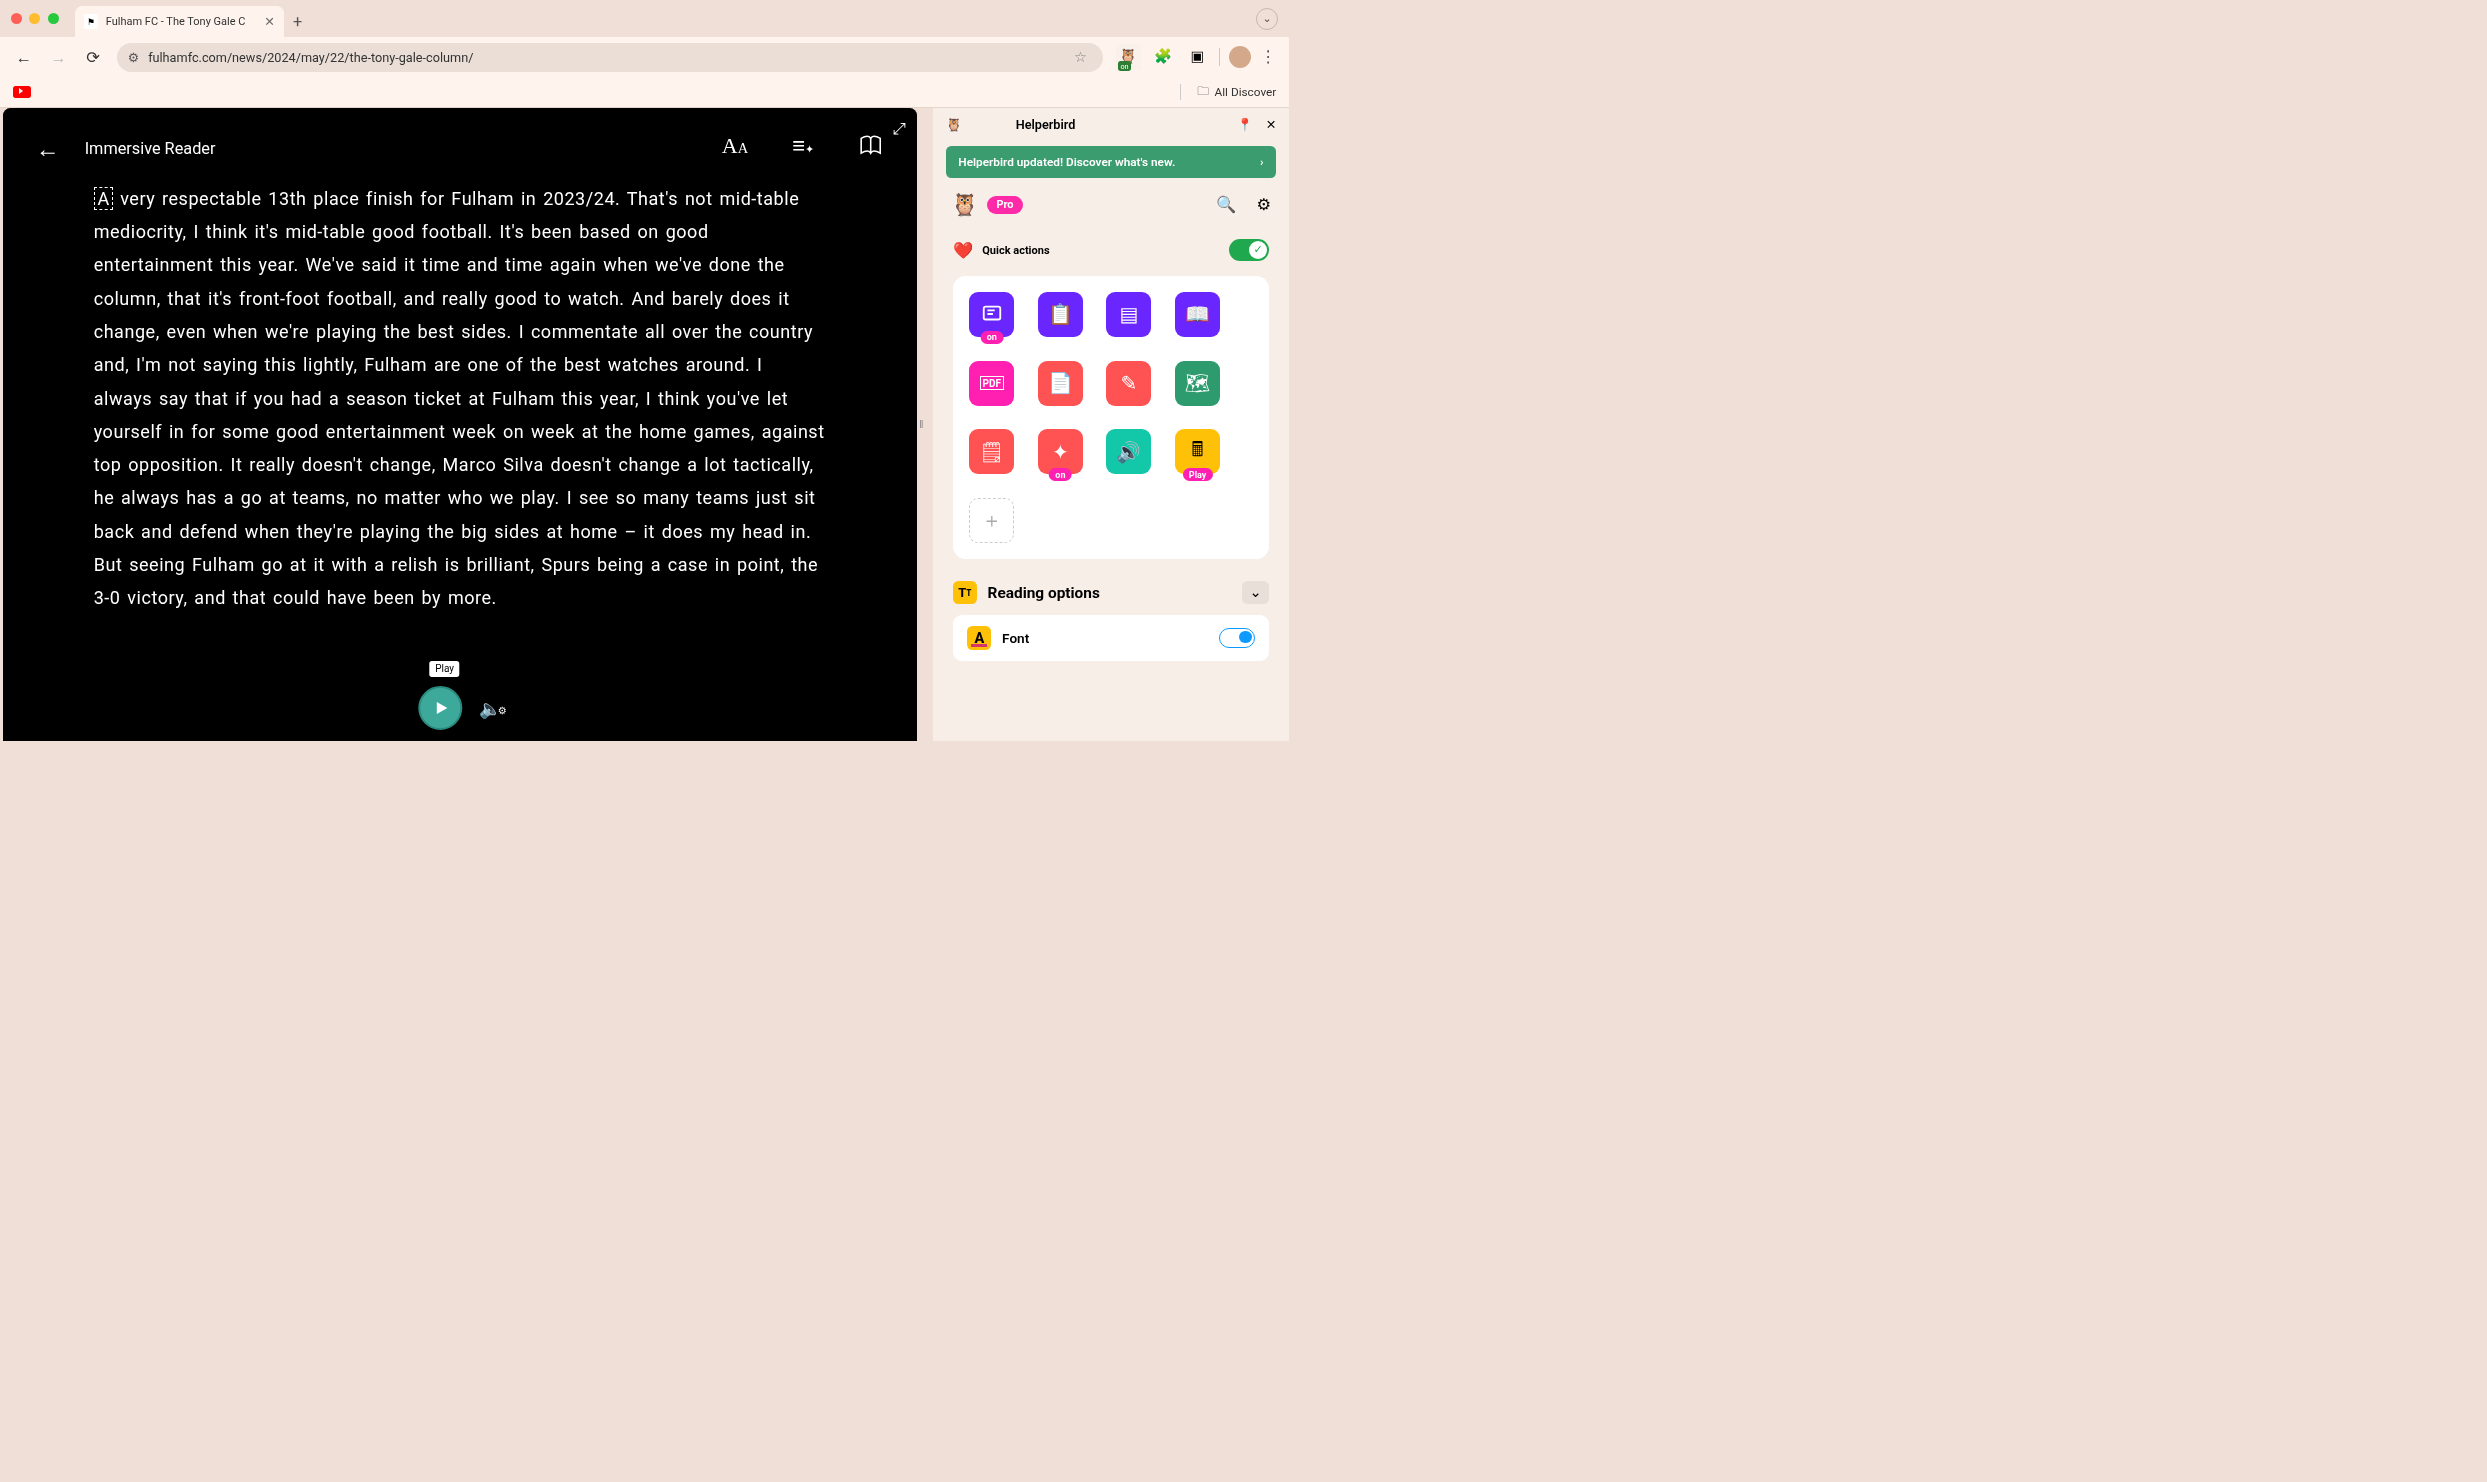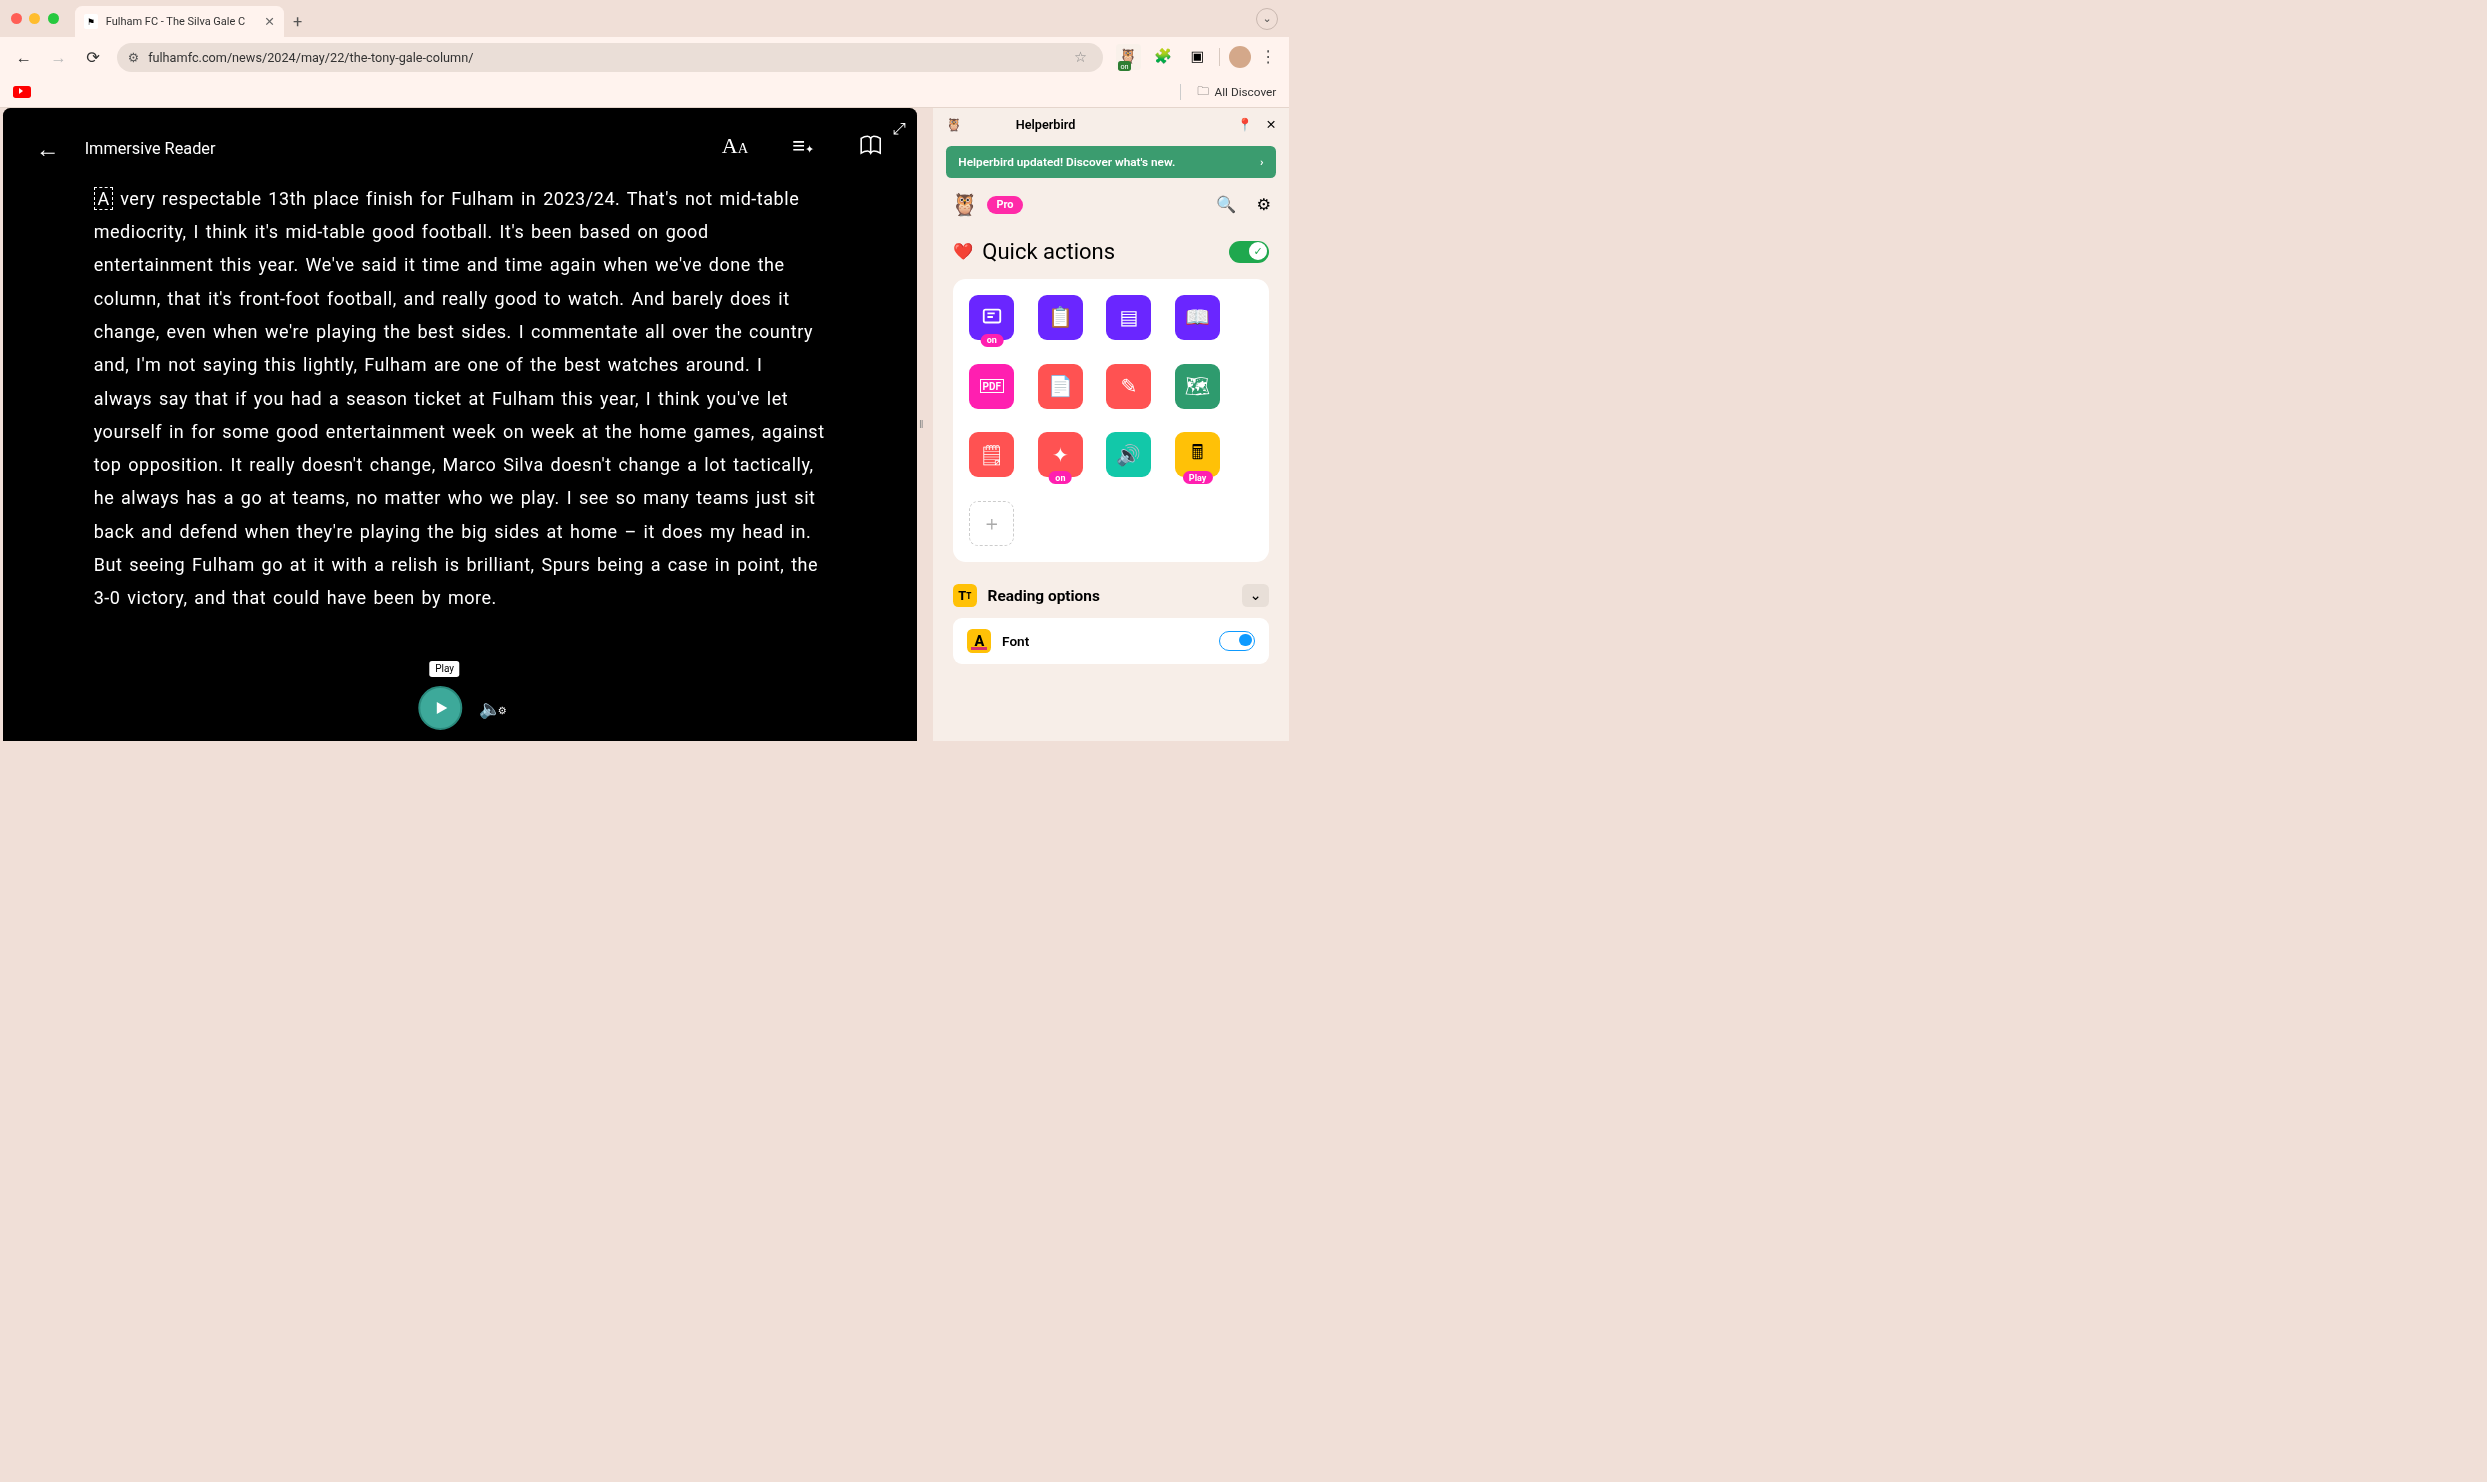--- a/index.html
+++ b/index.html
@@ -65,21 +65,21 @@
 .panel-title-text { font-size: 12.7px; font-weight: 600; margin-left: 43px; }
 .panel-title-actions { margin-left: auto; display: flex; gap: 12.7px; font-size: 12.7px; cursor: pointer; }
 .banner { margin: 5.4px 12.7px; background: #3b9c6f; color: #fff; font-size: 11.8px; font-weight: 600; padding: 9px 12.7px; border-radius: 5.4px; display: flex; align-items: center; cursor: pointer; }
 .banner .chev { margin-left: auto; }
 .panel-bar { display: flex; align-items: center; padding: 9px 18px; gap: 9px; }
 .owl { font-size: 22px; }
 .pro-badge { background: #ff2aa8; color: #fff; font-size: 11px; font-weight: 700; padding: 2.7px 9px; border-radius: 9px; }
 .panel-bar-actions { margin-left: auto; display: flex; gap: 20px; font-size: 16.3px; cursor: pointer; }
 .section-head { display: flex; align-items: center; padding: 12.7px 20px 7.3px 20px; gap: 9px; }
 .section-head .heart { font-size: 16.3px; }
-.section-head .label { font-size: 22px; font-weight: 400; }
+.section-head .label { font-size: 11px; font-weight: 700; }
 .toggle { margin-left: auto; width: 40px; height: 22px; background: #1fa84e; border-radius: 11px; position: relative; cursor: pointer; }
 .toggle::after { content: "✓"; position: absolute; right: 1.8px; top: 1.8px; width: 18px; height: 18px; background: #fff; border-radius: 50%; color: #1fa84e; font-size: 11px; display: flex; align-items: center; justify-content: center; }
 .card { background: #fff; margin: 7.3px 20px; border-radius: 12.7px; padding: 16.3px; }
 .qa-grid { display: grid; grid-template-columns: repeat(4, 45px); gap: 23.6px 23.6px; }
 .qa { width: 45px; height: 45px; border-radius: 9px; display: flex; align-items: center; justify-content: center; cursor: pointer; position: relative; color: #fff; font-size: 20px; }
 .qa .badge2 { position: absolute; bottom: -7.3px; left: 50%; transform: translateX(-50%); font-size: 9px; font-weight: 700; padding: 1.8px 6.3px; border-radius: 7.3px; color: #fff; }
 .qa.violet { background: #6a26ff; }
 .qa.magenta { background: #ff1fb0; }
 .qa.red { background: #ff5252; }
 .qa.green { background: #2e9b6e; }
@@ -103,21 +103,21 @@
 <body>
 
 <div class="titlebar">
   <div class="traffic-lights">
     <div class="tl red"></div>
     <div class="tl yellow"></div>
     <div class="tl green"></div>
   </div>
   <div class="tab">
     <div class="favicon">⚑</div>
-    <div class="title">Fulham FC - The Silva Gale C</div>
+    <div class="title">Fulham FC - The Tony Gale C</div>
     <div class="close">✕</div>
   </div>
   <div class="newtab">+</div>
   <div class="titlebar-right">
     <div class="chevron-down-pill">⌄</div>
   </div>
 </div>
 
 <div class="toolbar">
   <div class="nav-btn">←</div>

